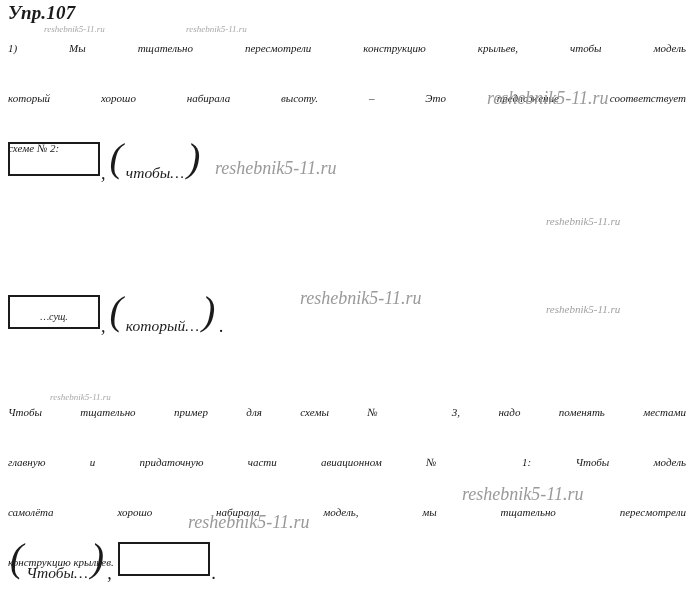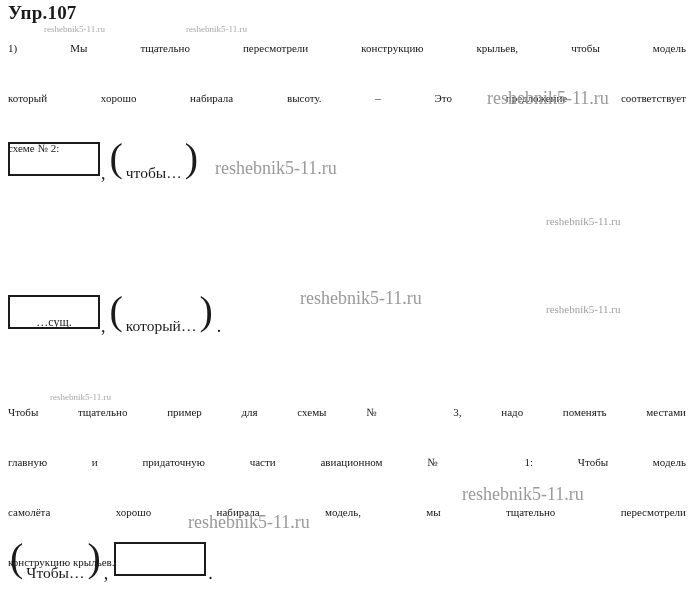--- a/index.html
+++ b/index.html
@@ -12,20 +12,21 @@
     background: #ffffff;
     font-family: "Liberation Serif", serif;
     color: #1b1b1b;
     position: relative;
     overflow: hidden;
   }
   .page {
     position: relative;
     width: 694px;
     height: 567px;
+    font-style: italic;
   }
   .title {
     position: absolute;
     left: 8px;
     top: 2px;
     font-family: "Liberation Serif", serif;
     font-weight: bold;
     font-size: 19px;
     letter-spacing: 0.2px;
   }
@@ -71,22 +72,22 @@
     position: relative;
   }
   .sq.open {
     
   }
   .sq-inner {
     display: flex;
     align-items: center;
     justify-content: center;
     height: 100%;
-    padding: 10px 6px;
-    font-size: 12px;
+    padding: 4px 6px;
+    font-size: 10px;
     white-space: pre;
   }
   .comma {
     font-size: 18px;
     padding: 0 2px 0 1px;
     align-self: flex-end;
     line-height: 1;
     position: relative;
     top: 4px;
   }

